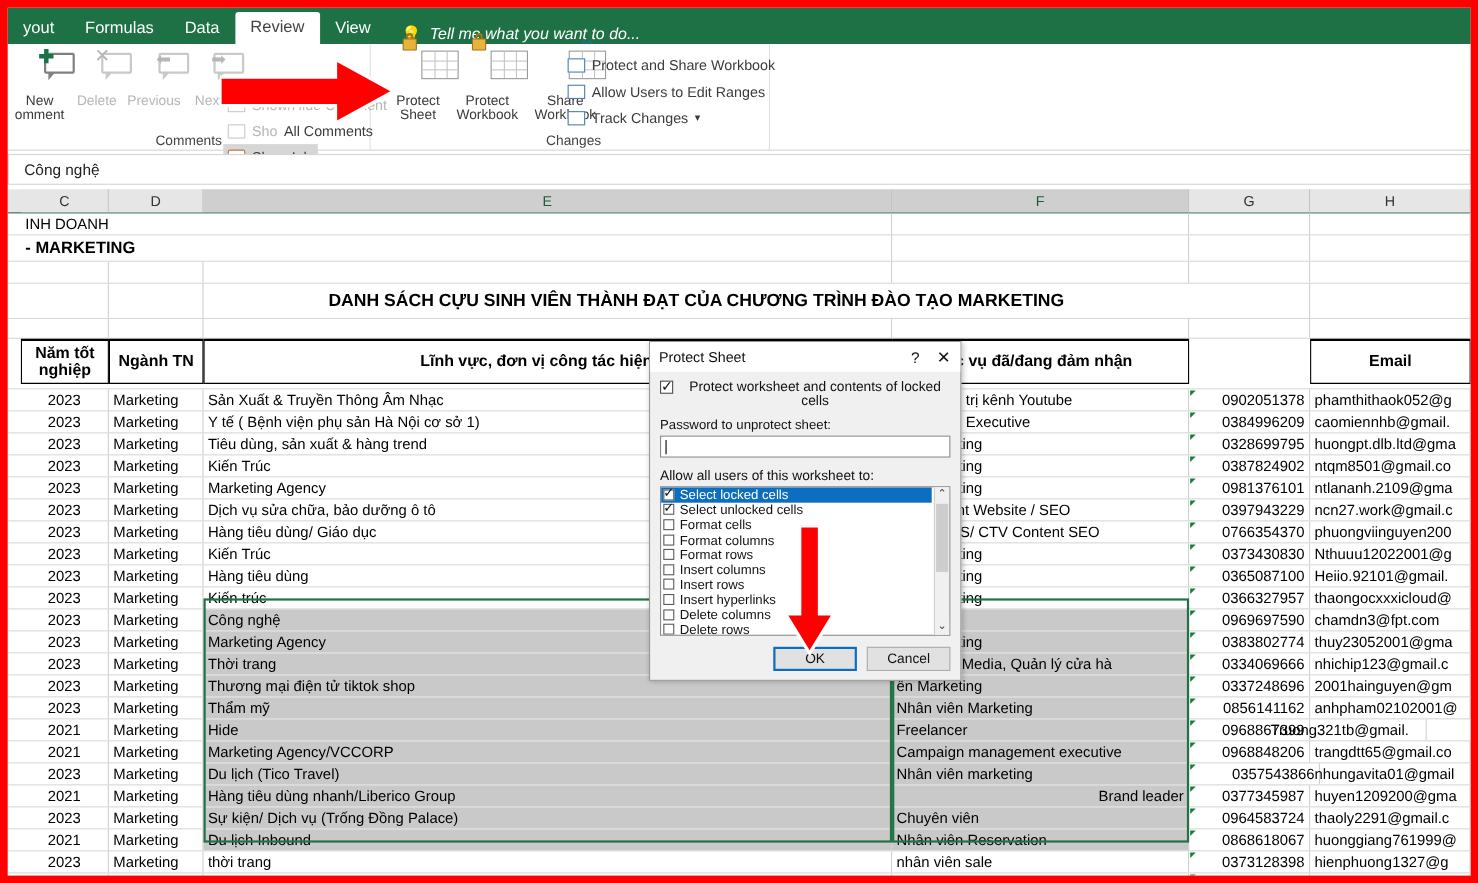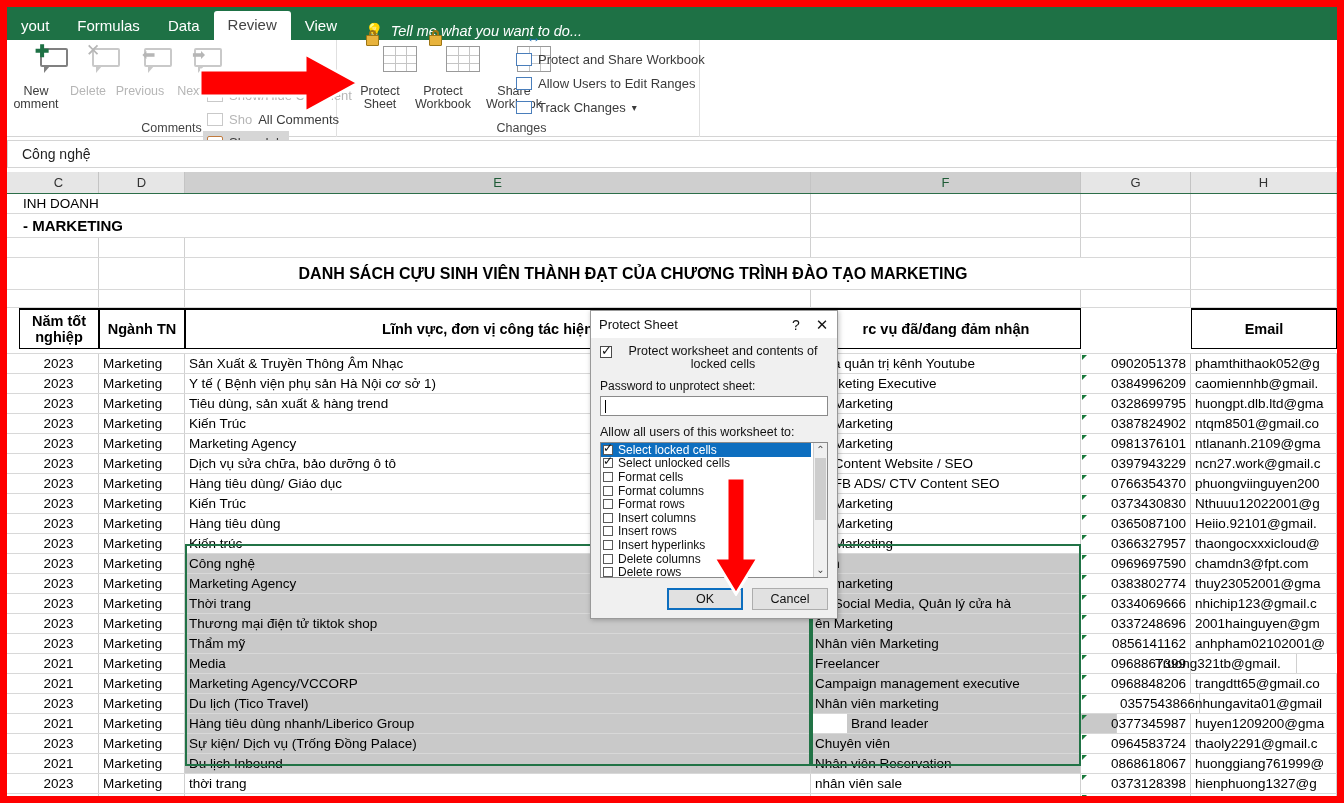--- a/index.html
+++ b/index.html
@@ -134,21 +134,21 @@
     border:1px solid #000; border-top:2px solid #000; white-space:normal;
   }
   .titlebar { font-weight:bold; font-size:16px; text-align:center; }
   .boldcell { font-weight:bold; font-size:15px; }
 
   .selbox { position:absolute; border:2px solid #217346; pointer-events:none; }
   .greenmark { position:absolute; width:0;height:0; border-top:5px solid #1a7a3c; border-right:5px solid transparent; }
 
   
   #dlg {
-    position:absolute; left:590px; top:310px; width:248px; height:309px;
+    position:absolute; left:590px; top:310px; width:284px; height:309px;
     background:#f0f0f0; border:1px solid #999; z-index:40;
     box-shadow:1px 1px 5px rgba(0,0,0,.25);
     font-size:12.5px; color:#111;
   }
   #dlg .titlerow { height:27px; background:#ffffff; display:flex; align-items:center; }
   #dlg .dtitle { flex:1; padding-left:8px; font-size:13px; color:#111; }
   #dlg .qm { width:22px; text-align:center; font-size:14px; color:#111; }
   #dlg .xbtn { width:30px; text-align:center; font-size:15px; color:#111; }
   #dlg .body { padding:7px 9px 0 9px; }
   .chkrow { display:flex; align-items:flex-start; gap:6px; margin-bottom:8px; }
@@ -491,21 +491,21 @@
         <div class="cell " style="left: 92px; width: 86px;">Marketing</div>
         <div class="cell  shade" style="left: 178px; width: 626px;">Thẩm mỹ</div>
         <div class="cell  shade" style="left: 804px; width: 270px;">Nhân viên Marketing</div>
         <div class="cell rgt" style="left: 1074px; width: 110px;">0856141162</div>
         <div class="greenmark" style="left: 1075px; top: 1px;"></div>
         <div class="cell " style="left: 1184px; width: 146px;">anhpham02102001@</div>
       </div>
       <div class="row" style="height: 20px;">
         <div class="cell ctr" style="left: 12px; width: 80px;">2021</div>
         <div class="cell " style="left: 92px; width: 86px;">Marketing</div>
-        <div class="cell  shade" style="left: 178px; width: 626px;">Media</div>
+        <div class="cell  shade" style="left: 178px; width: 626px;">Hide</div>
         <div class="cell  shade" style="left: 804px; width: 270px;">Freelancer</div>
         <div class="cell rgt" style="left: 1074px; width: 110px;">0968867399</div>
         <div class="greenmark" style="left: 1075px; top: 1px;"></div>
         <div class="cell " style="left: 1144px; width: 146px;">Truong321tb@gmail.</div>
       </div>
       <div class="row" style="height: 20px;">
         <div class="cell ctr" style="left: 12px; width: 80px;">2021</div>
         <div class="cell " style="left: 92px; width: 86px;">Marketing</div>
         <div class="cell  shade" style="left: 178px; width: 626px;">Marketing Agency/VCCORP</div>
         <div class="cell  shade" style="left: 804px; width: 270px;">Campaign management executive</div>
@@ -519,21 +519,21 @@
         <div class="cell  shade" style="left: 178px; width: 626px;">Du lịch (Tico Travel)</div>
         <div class="cell  shade" style="left: 804px; width: 270px;">Nhân viên marketing</div>
         <div class="cell rgt" style="left: 1074px; width: 119px;">0357543866</div>
         <div class="greenmark" style="left: 1075px; top: 1px;"></div>
         <div class="cell " style="left: 1184px; width: 146px;">nhungavita01@gmail</div>
       </div>
       <div class="row" style="height: 20px;">
         <div class="cell ctr" style="left: 12px; width: 80px;">2021</div>
         <div class="cell " style="left: 92px; width: 86px;">Marketing</div>
         <div class="cell  shade" style="left: 178px; width: 626px;">Hàng tiêu dùng nhanh/Liberico Group</div>
-        <div class="cell  shade" style="left: 840px; width: 270px;">Brand leader</div>
+        <div class="cell  shade" style="left: 804px; width: 270px; text-align: right;">Brand leader</div>
         <div class="cell rgt" style="left: 1074px; width: 110px;">0377345987</div>
         <div class="greenmark" style="left: 1075px; top: 1px;"></div>
         <div class="cell " style="left: 1184px; width: 146px;">huyen1209200@gma</div>
       </div>
       <div class="row" style="height: 20px;">
         <div class="cell ctr" style="left: 12px; width: 80px;">2023</div>
         <div class="cell " style="left: 92px; width: 86px;">Marketing</div>
         <div class="cell  shade" style="left: 178px; width: 626px;">Sự kiện/ Dịch vụ (Trống Đồng Palace)</div>
         <div class="cell  shade" style="left: 804px; width: 270px;">Chuyên viên</div>
         <div class="cell rgt" style="left: 1074px; width: 110px;">0964583724</div>

